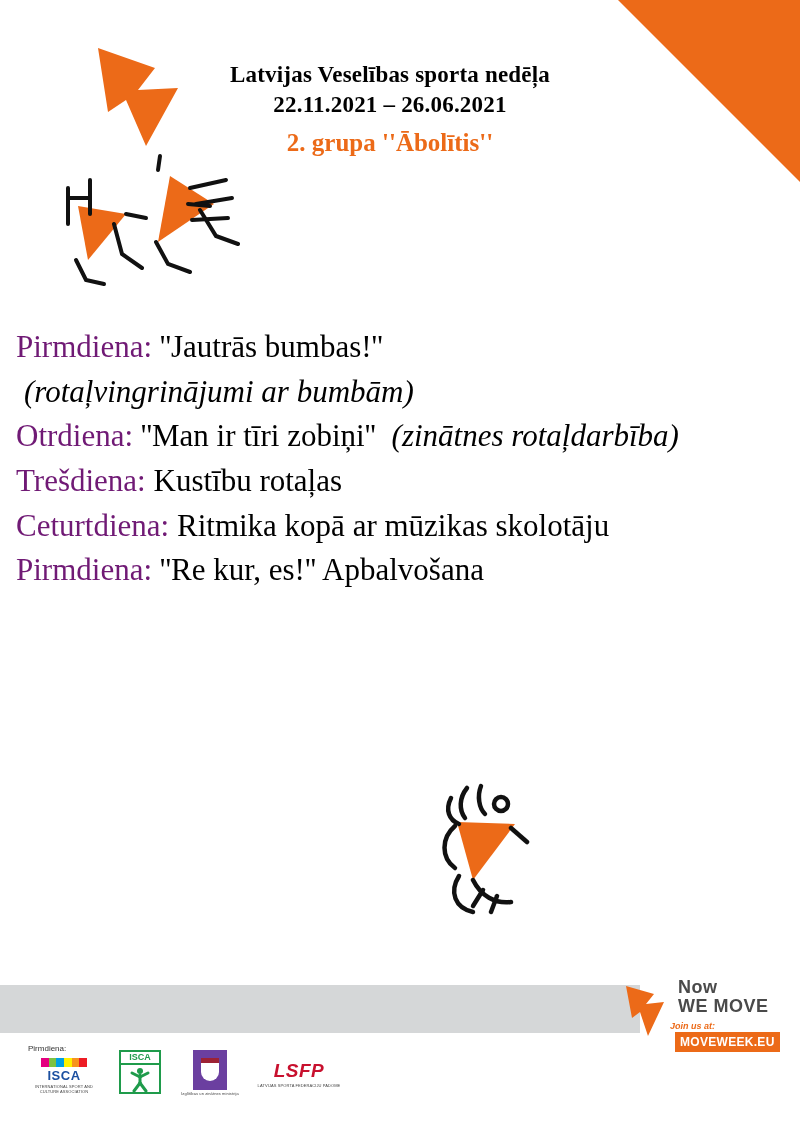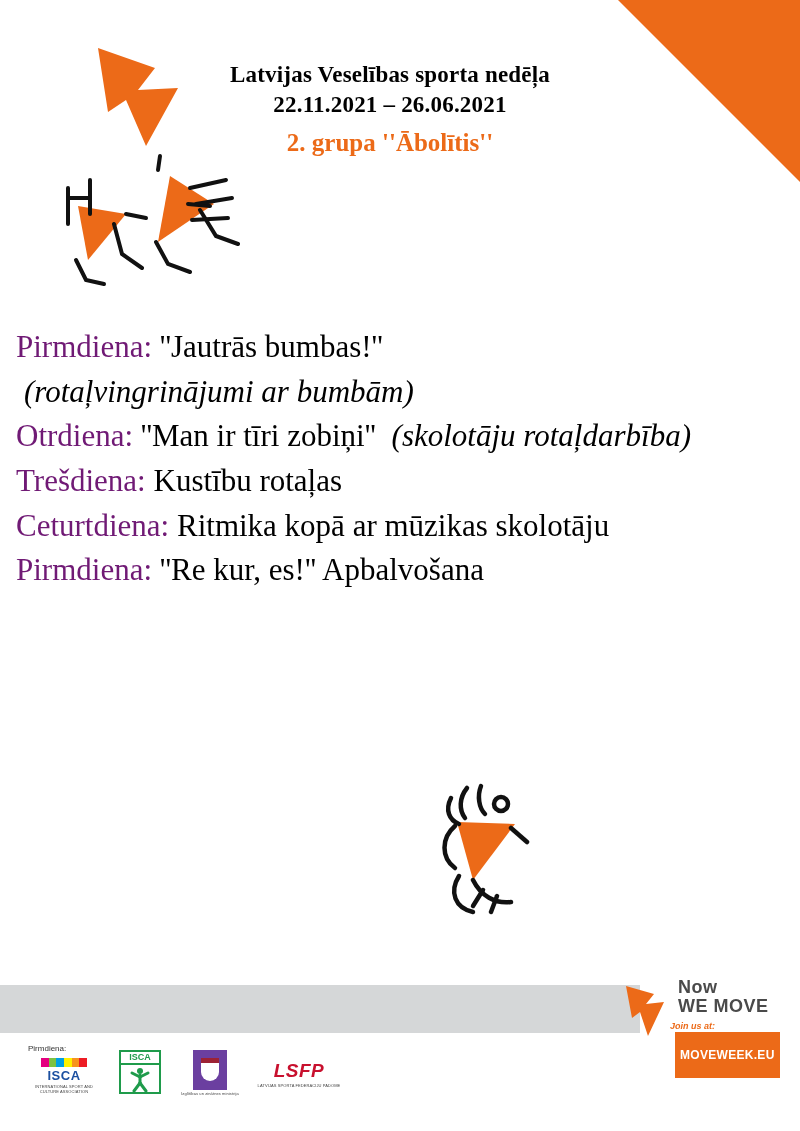--- a/index.html
+++ b/index.html
@@ -150,21 +150,21 @@
   }
   .nwm .moveweek {
     position: absolute;
     left: 55px;
     top: 54px;
     background: #ec6a18;
     color: #ffffff;
     font-family: "Liberation Sans", sans-serif;
     font-weight: bold;
     font-size: 12px;
-    padding: 16px 5px;
+    padding: 3px 5px;
     letter-spacing: 0.3px;
   }
 
   
   .organisers {
     position: absolute;
     left: 28px;
     top: 1040px;
     width: 320px;
     height: 70px;
@@ -310,21 +310,21 @@
 </div>
 
 <div class="schedule">
 
   <div class="sched-line">
     <span class="day">Pirmdiena: </span><span>''Jautrās bumbas!''</span>
   </div>
   <div class="sched-line italic">(rotaļvingrinājumi ar bumbām)</div>
 
   <div class="sched-line">
-    <span class="day">Otrdiena: </span><span>''Man ir tīri zobiņi'' </span><span class="italic">(skolotāju rotaļdarbība)</span>
+    <span class="day">Otrdiena: </span><span>''Man ir tīri zobiņi'' </span><span class="italic">(zinātnes rotaļdarbība)</span>
   </div>
 
   <div class="sched-line">
     <span class="day">Trešdiena: </span><span>Kustību rotaļas</span>
   </div>
 
   <div class="sched-line">
     <span class="day">Ceturtdiena: </span><span>Ritmika kopā ar mūzikas skolotāju</span>
   </div>
 

